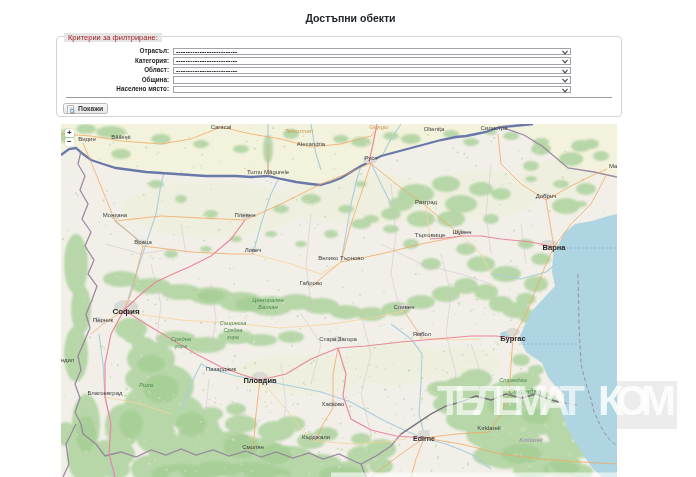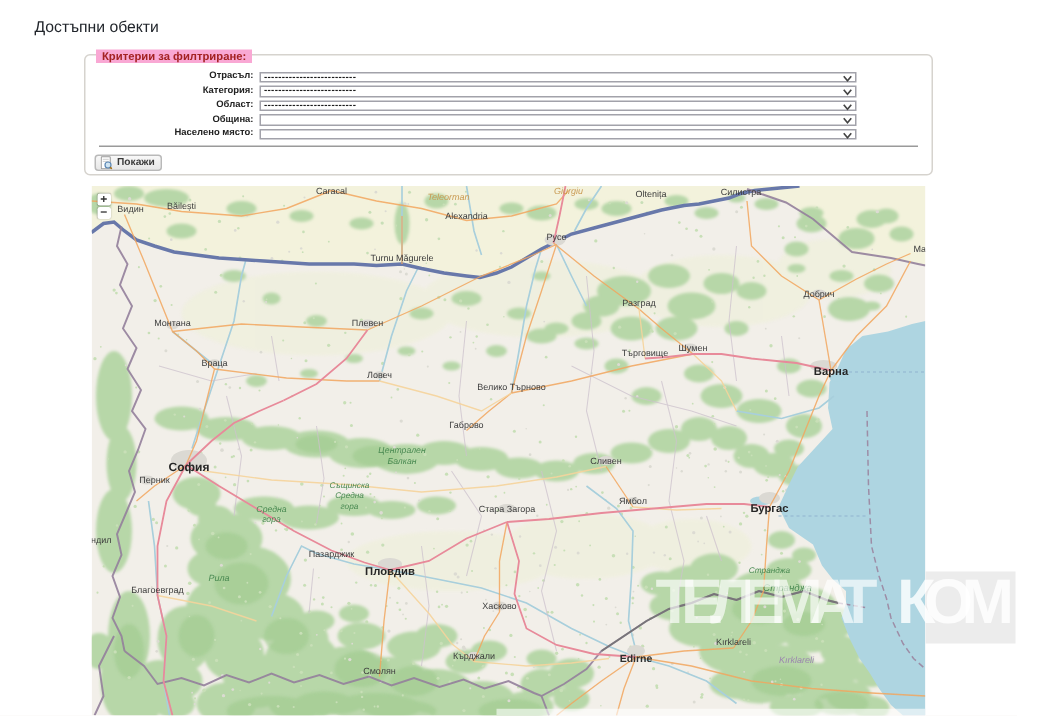--- a/index.html
+++ b/index.html
@@ -1,21 +1,21 @@
 <!DOCTYPE html>
 <html><head><meta charset="utf-8">
 <style>
 * { margin:0; padding:0; box-sizing:border-box; }
 html,body { width:696px; height:477px; background:#fff; font-family:"Liberation Sans", sans-serif; overflow:hidden; }
-#title { position:absolute; left:0; top:12px; width:678px; 
-  font-size:10.5px; font-weight:normal; color:#21252b;padding-left:23px; }
+#title { position:absolute; left:0; top:12px; width:678px; text-align:center;
+  font-size:10.5px; font-weight:bold; color:#21252b;padding-left:23px; }
 #fs { position:absolute; left:56px; top:36px; width:566px; height:81px;
   border:1px solid #d6d3ce; border-radius:4px; background:#fff; }
-#legend { position:absolute; left:64px; top:32.5px; background:#f9a8d4; padding:0 4px;
-  font-size:7.5px; font-weight:bold; color:#a32222; }
+#legend { position:absolute; left:64px; top:32.5px; background:#e5e5e5; padding:0 4px;
+  font-size:7.5px; font-weight:normal; color:#a32222; }
 .lbl { position:absolute; left:60px; width:109px; text-align:right; font-size:6.3px; font-weight:bold; color:#222; }
 .sel { position:absolute; left:173px; width:398px; height:7.8px; border:1px solid #a2a2aa;
   background:#fff; border-radius:0px; }
 .dash { position:absolute; left:2px; top:-0.6px; font-size:6.5px; color:#1c1c1c; font-weight:bold; letter-spacing:0.2px; }
 .chev { position:absolute; right:2px; top:1.2px; line-height:0; }
 .chev svg { display:block; }
 #hr { position:absolute; left:66px; top:97px; width:546px; height:0; border-top:1px solid #9a9a9a; }
 #btn { position:absolute; left:63px; top:103px; width:45px; height:11px;
   border:1px solid #b9b9b9; border-radius:2.5px;
   background:linear-gradient(#f8f8f8,#e7e7e7);

